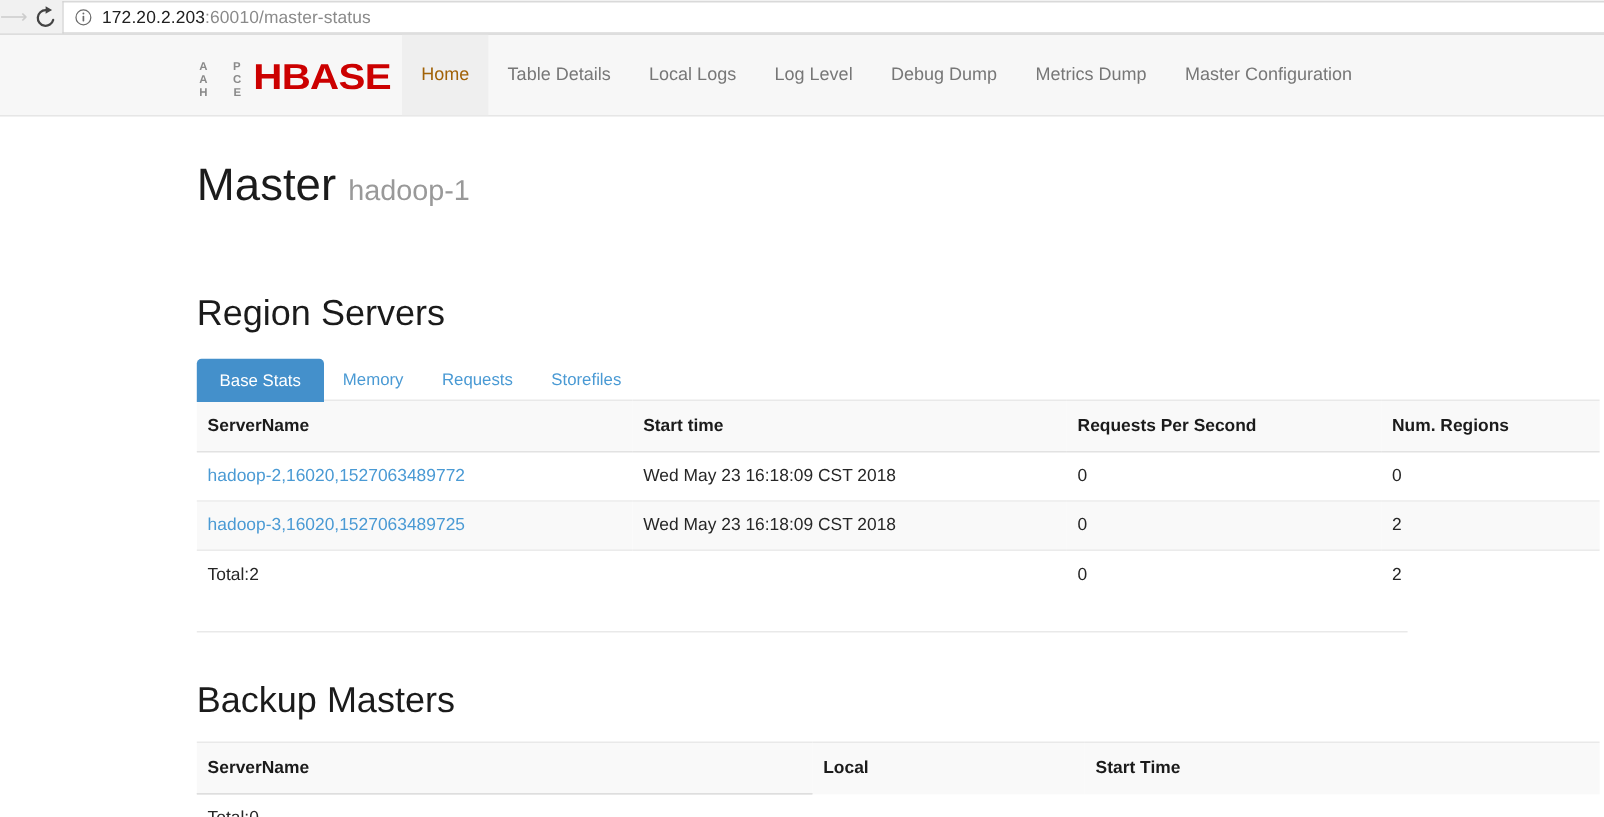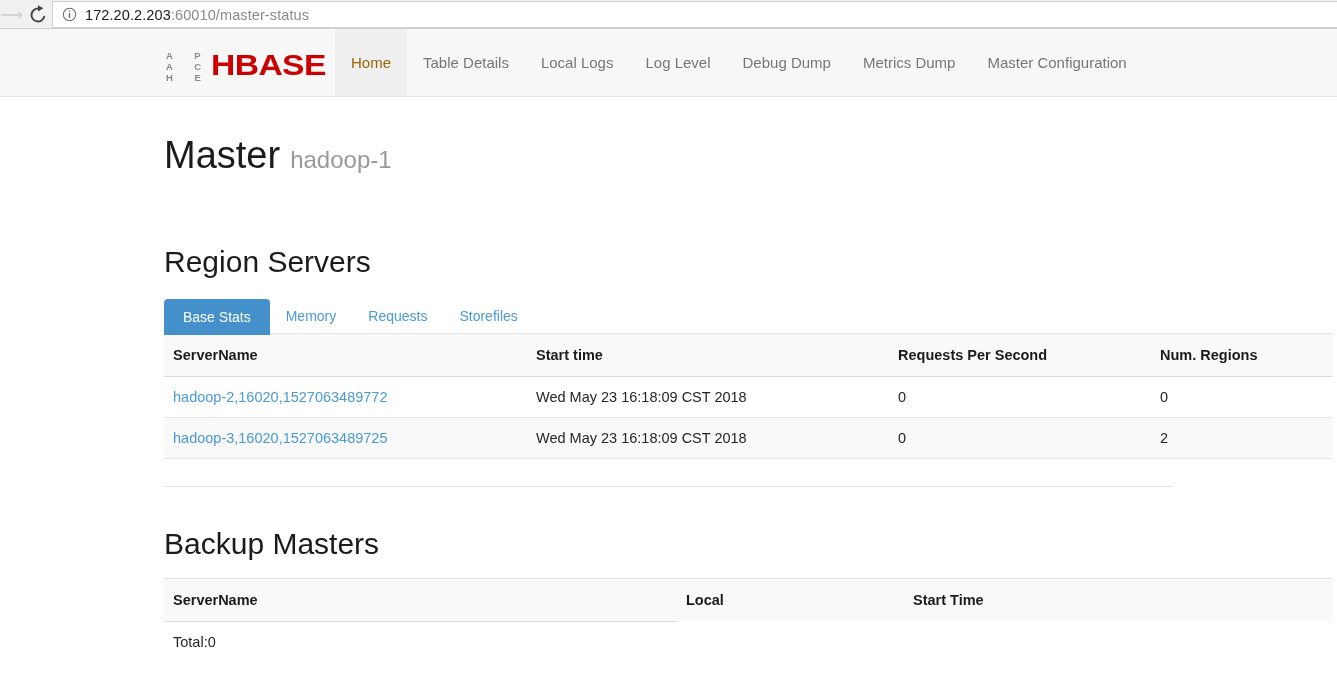--- a/index.html
+++ b/index.html
@@ -234,20 +234,26 @@
         <td>Wed May 23 16:18:09 CST 2018</td>
         <td>0</td>
         <td>0</td>
       </tr>
       <tr class="striped">
         <td><a class="server-link">hadoop-3,16020,1527063489725</a></td>
         <td>Wed May 23 16:18:09 CST 2018</td>
         <td>0</td>
         <td>2</td>
       </tr>
+      <tr class="total-row">
+        <td>Total:2</td>
+        <td></td>
+        <td>0</td>
+        <td>2</td>
+      </tr>
     </tbody>
   </table>
 
   <hr class="section-divider">
 
   <h2 class="section-title" id="backup-masters-title">Backup Masters</h2>
 
   <table class="data-table" id="backup-masters-table">
     <colgroup>
         <col class="b1">

